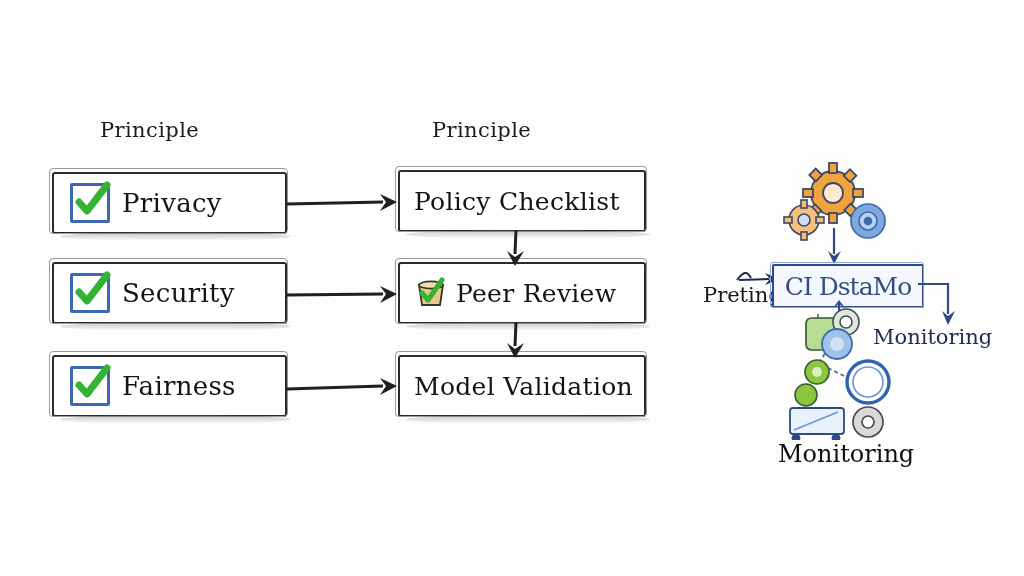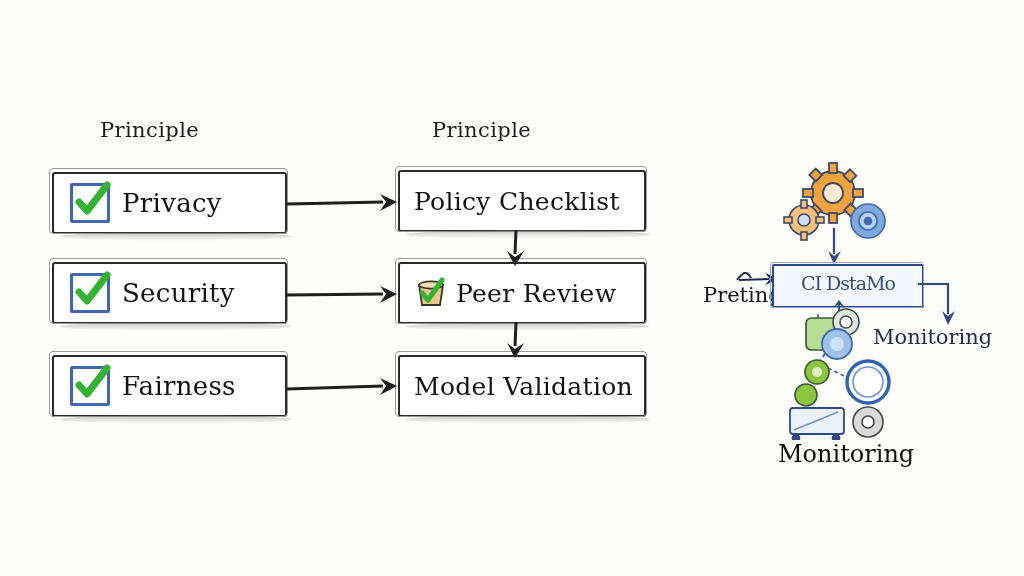--- a/index.html
+++ b/index.html
@@ -111,21 +111,21 @@
     position: absolute;
     left: -4px; top: -4px; right: -2px; bottom: -2px;
     border: 1px solid #8fa7d4;
     border-radius: 3px;
   }
   .pipe-box-text {
     position: absolute;
     left: 0; right: 0; top: 6px;
     text-align: center;
     font-family: "DejaVu Serif", serif;
-    font-size: 19px;
+    font-size: 25px;
     color: #253f73;
     letter-spacing: -1px;
     opacity: 0.92;
     white-space: nowrap;
   }
   .pipe-label {
     position: absolute;
     font-family: "DejaVu Serif", serif;
     white-space: nowrap;
   }

